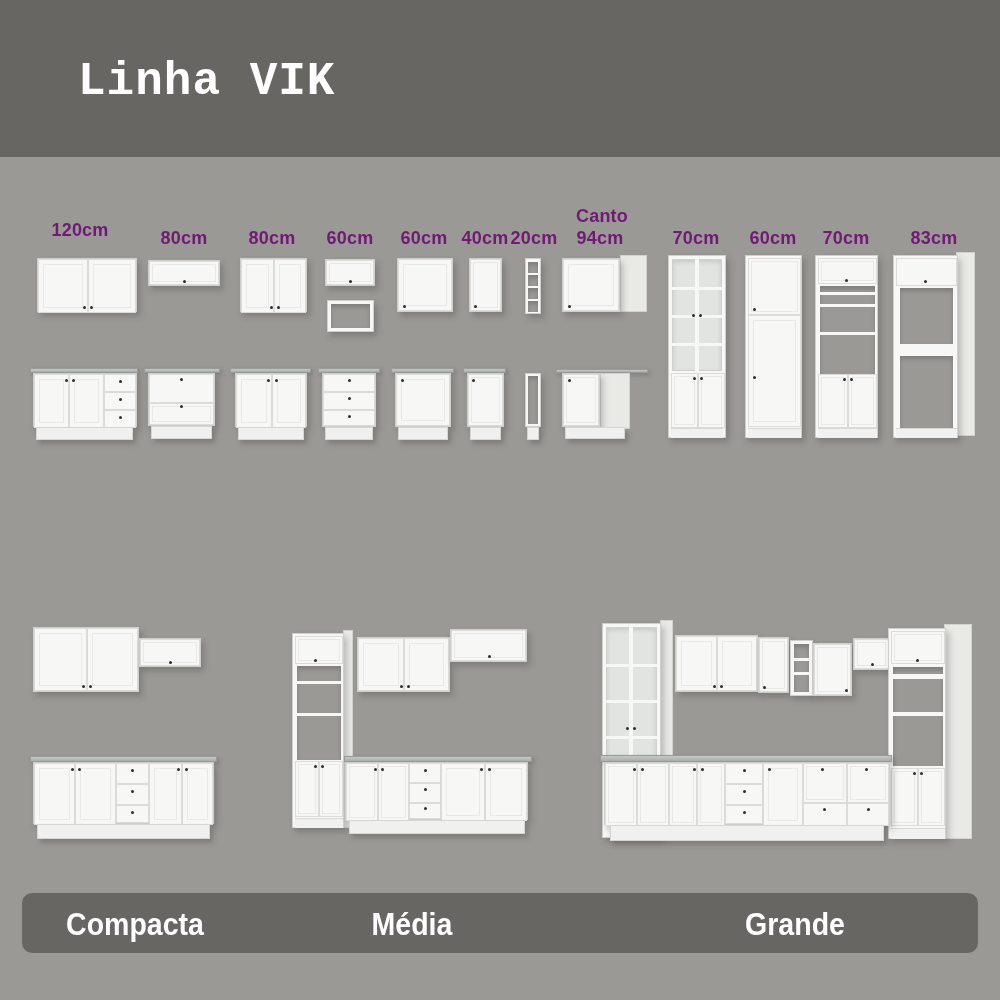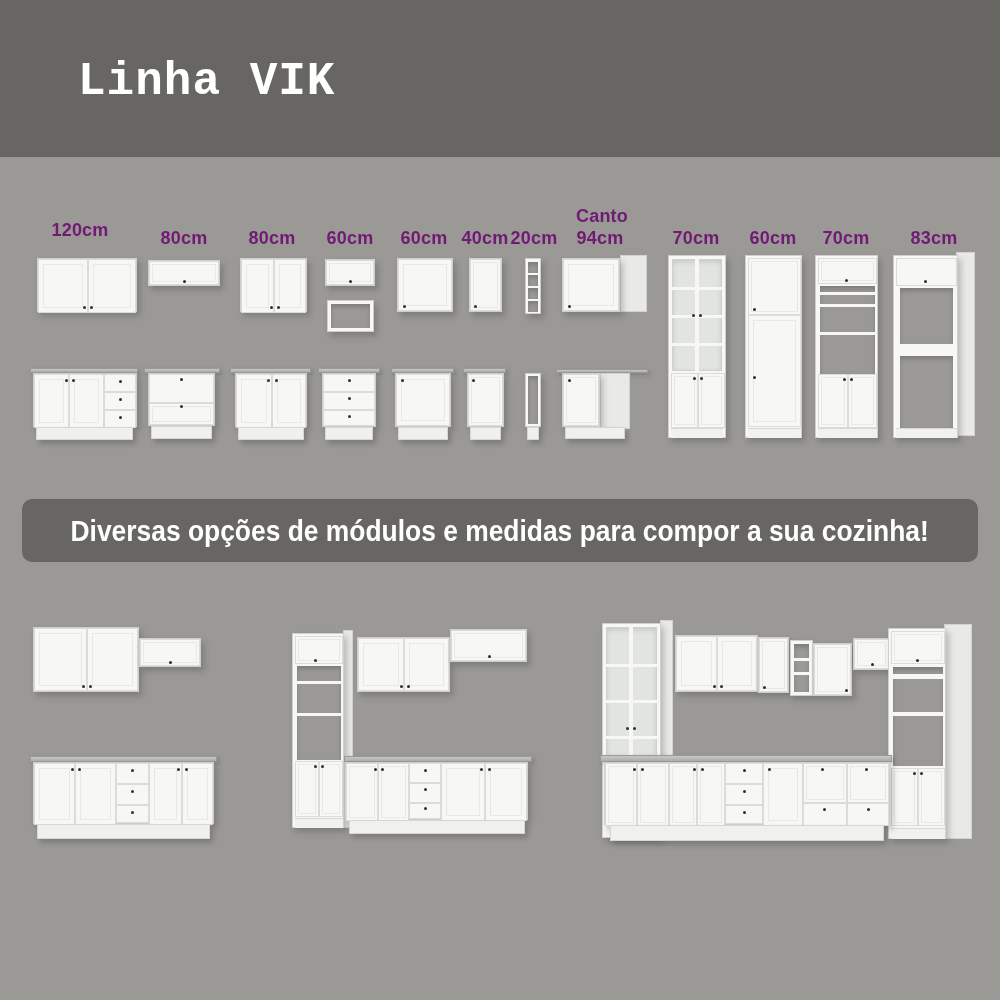--- a/index.html
+++ b/index.html
@@ -282,23 +282,20 @@
     <div class="side" style="left:956px;top:252px;width:19px;height:184px"></div>
     <div class="cab" style="left:893px;top:255px;width:65px;height:183px">
       <div class="drw" style="left:2px;top:2px;width:61px;height:28px"></div>
       <span class="knob" style="left:30px;top:24px"></span>
       <div class="niche" style="left:6px;top:32px;width:53px;height:56px"></div>
       <div class="niche" style="left:6px;top:100px;width:53px;height:72px"></div>
       <div class="pl" style="left:2px;top:172px;width:61px;height:9px"></div>
     </div>
   </div>
 
-  <div class="banner">
-    <span>Diversas opções de módulos e medidas para compor a sua cozinha!</span>
-  </div>
 
   <div>
     <div class="cab" style="left:33px;top:627px;width:106px;height:65px">
       <div class="door" style="left:0;top:0;width:53px;height:63px">
           <i></i>
         </div>
       <div class="door" style="left:53px;top:0;width:51px;height:63px">
           <i></i>
         </div>
       <span class="knob" style="left:48px;top:57px"></span>
@@ -514,14 +511,19 @@
       <div class="door sm" style="left:242px;top:0;width:42px;height:40px">
           <i></i>
         </div>
       <div class="drw" style="left:242px;top:40px;width:42px;height:23px"></div>
       <span class="knob" style="left:260px;top:5px"></span>
       <span class="knob" style="left:262px;top:45px"></span>
     </div>
     <div class="plinth" style="left:610px;top:825px;width:274px;height:16px"></div>
   </div>
 
+  <div class="footer">
+    <span class="flabel" style="left:113px">Compacta</span>
+    <span class="flabel" style="left:390px">Média</span>
+    <span class="flabel" style="left:773px">Grande</span>
+  </div>
 
 </div>
 
 </body></html>

